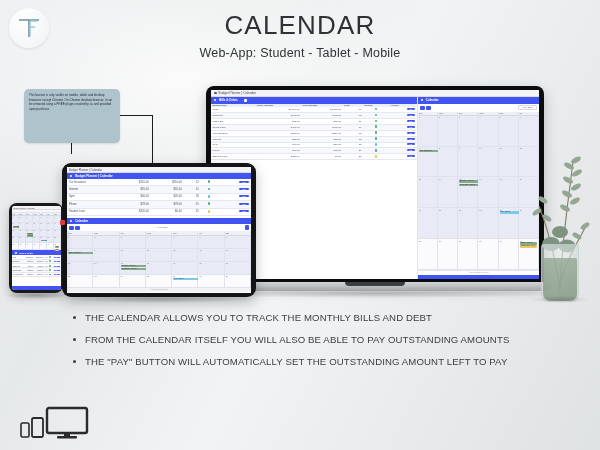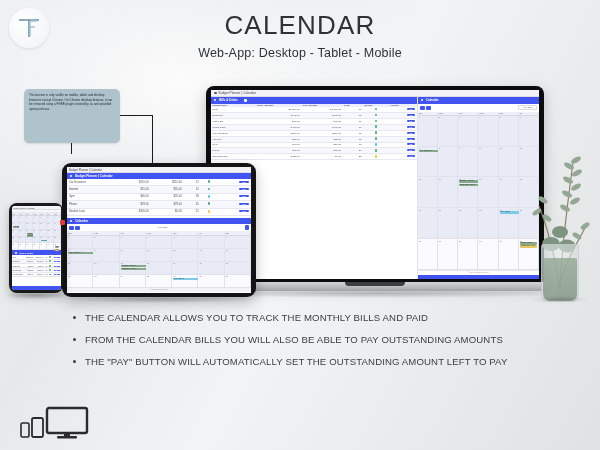--- a/index.html
+++ b/index.html
@@ -146,21 +146,21 @@
 <div id="logo">
   <svg width="26" height="26" viewBox="0 0 26 26">
     <path d="M3 5 H23 M13 5 V22" stroke="#6f8f9e" stroke-width="1.6" fill="none"></path>
     <path d="M14 6 H21 M14 12 H19" stroke="#9ec5d4" stroke-width="1.5" fill="none"></path>
     <path d="M14 6 V21" stroke="#9ec5d4" stroke-width="1.5" fill="none"></path>
   </svg>
 </div>
 
 <div id="header">
   <div id="title">CALENDAR</div>
-  <div id="subtitle">Web-App: Desktop - Tablet - Mobile</div>
+  <div id="subtitle">Web-App: Student - Tablet - Mobile</div>
 </div>
 
 <div id="callout">
   <p>This banner is only visible on mobile, tablet and desktop browsers except Chrome. On Chrome desktop browser, it can be removed using a FREE plugin created by us and provided upon purchase.</p>
 </div>
 <div class="lead-h"></div>
 <div class="lead-v"></div>
 <div class="lead-v2"></div>
 <div class="lead-dot"></div>
 
@@ -784,22 +784,22 @@
       <ellipse cx="24" cy="104" rx="9" ry="7"></ellipse>
       <ellipse cx="40" cy="106" rx="8.5" ry="6.5"></ellipse>
     </g>
   </svg>
   <div class="vase"></div>
   <div class="vase-water"></div>
   <div style="position:absolute;left:4px;top:156px;width:58px;height:7px;background:radial-gradient(ellipse at center, rgba(0,0,0,.16) 0%, rgba(0,0,0,0) 72%);"></div>
 </div>
 
 <ul id="bullets">
-  <li>THE CALENDAR ALLOWS YOU TO TRACK THE MONTHLY BILLS AND PAID</li>
-  <li>FROM THE CALENDAR BILLS YOU WILL ALSO BE ABLE TO PAY OUTSTANDING AMOUNTS</li>
+  <li>THE CALENDAR ALLOWS YOU TO TRACK THE MONTHLY BILLS AND DEBT</li>
+  <li>FROM THE CALENDAR ITSELF YOU WILL ALSO BE ABLE TO PAY OUTSTANDING AMOUNTS</li>
   <li>THE "PAY" BUTTON WILL AUTOMATICALLY SET THE OUTSTANDING AMOUNT LEFT TO PAY</li>
 </ul>
 
 <div id="devices">
   <svg width="80" height="34" viewBox="0 0 80 34">
     <rect x="1" y="17" width="8" height="14" rx="1.5" fill="none" stroke="#2b2b2d" stroke-width="1.6"></rect>
     <rect x="12" y="12" width="11" height="19" rx="1.8" fill="none" stroke="#2b2b2d" stroke-width="1.8"></rect>
     <rect x="27" y="2" width="40" height="25" rx="2" fill="none" stroke="#2b2b2d" stroke-width="2.4"></rect>
     <rect x="44" y="27" width="6" height="4" fill="#2b2b2d"></rect>
     <rect x="37" y="30" width="20" height="2.4" rx="1" fill="#2b2b2d"></rect>

